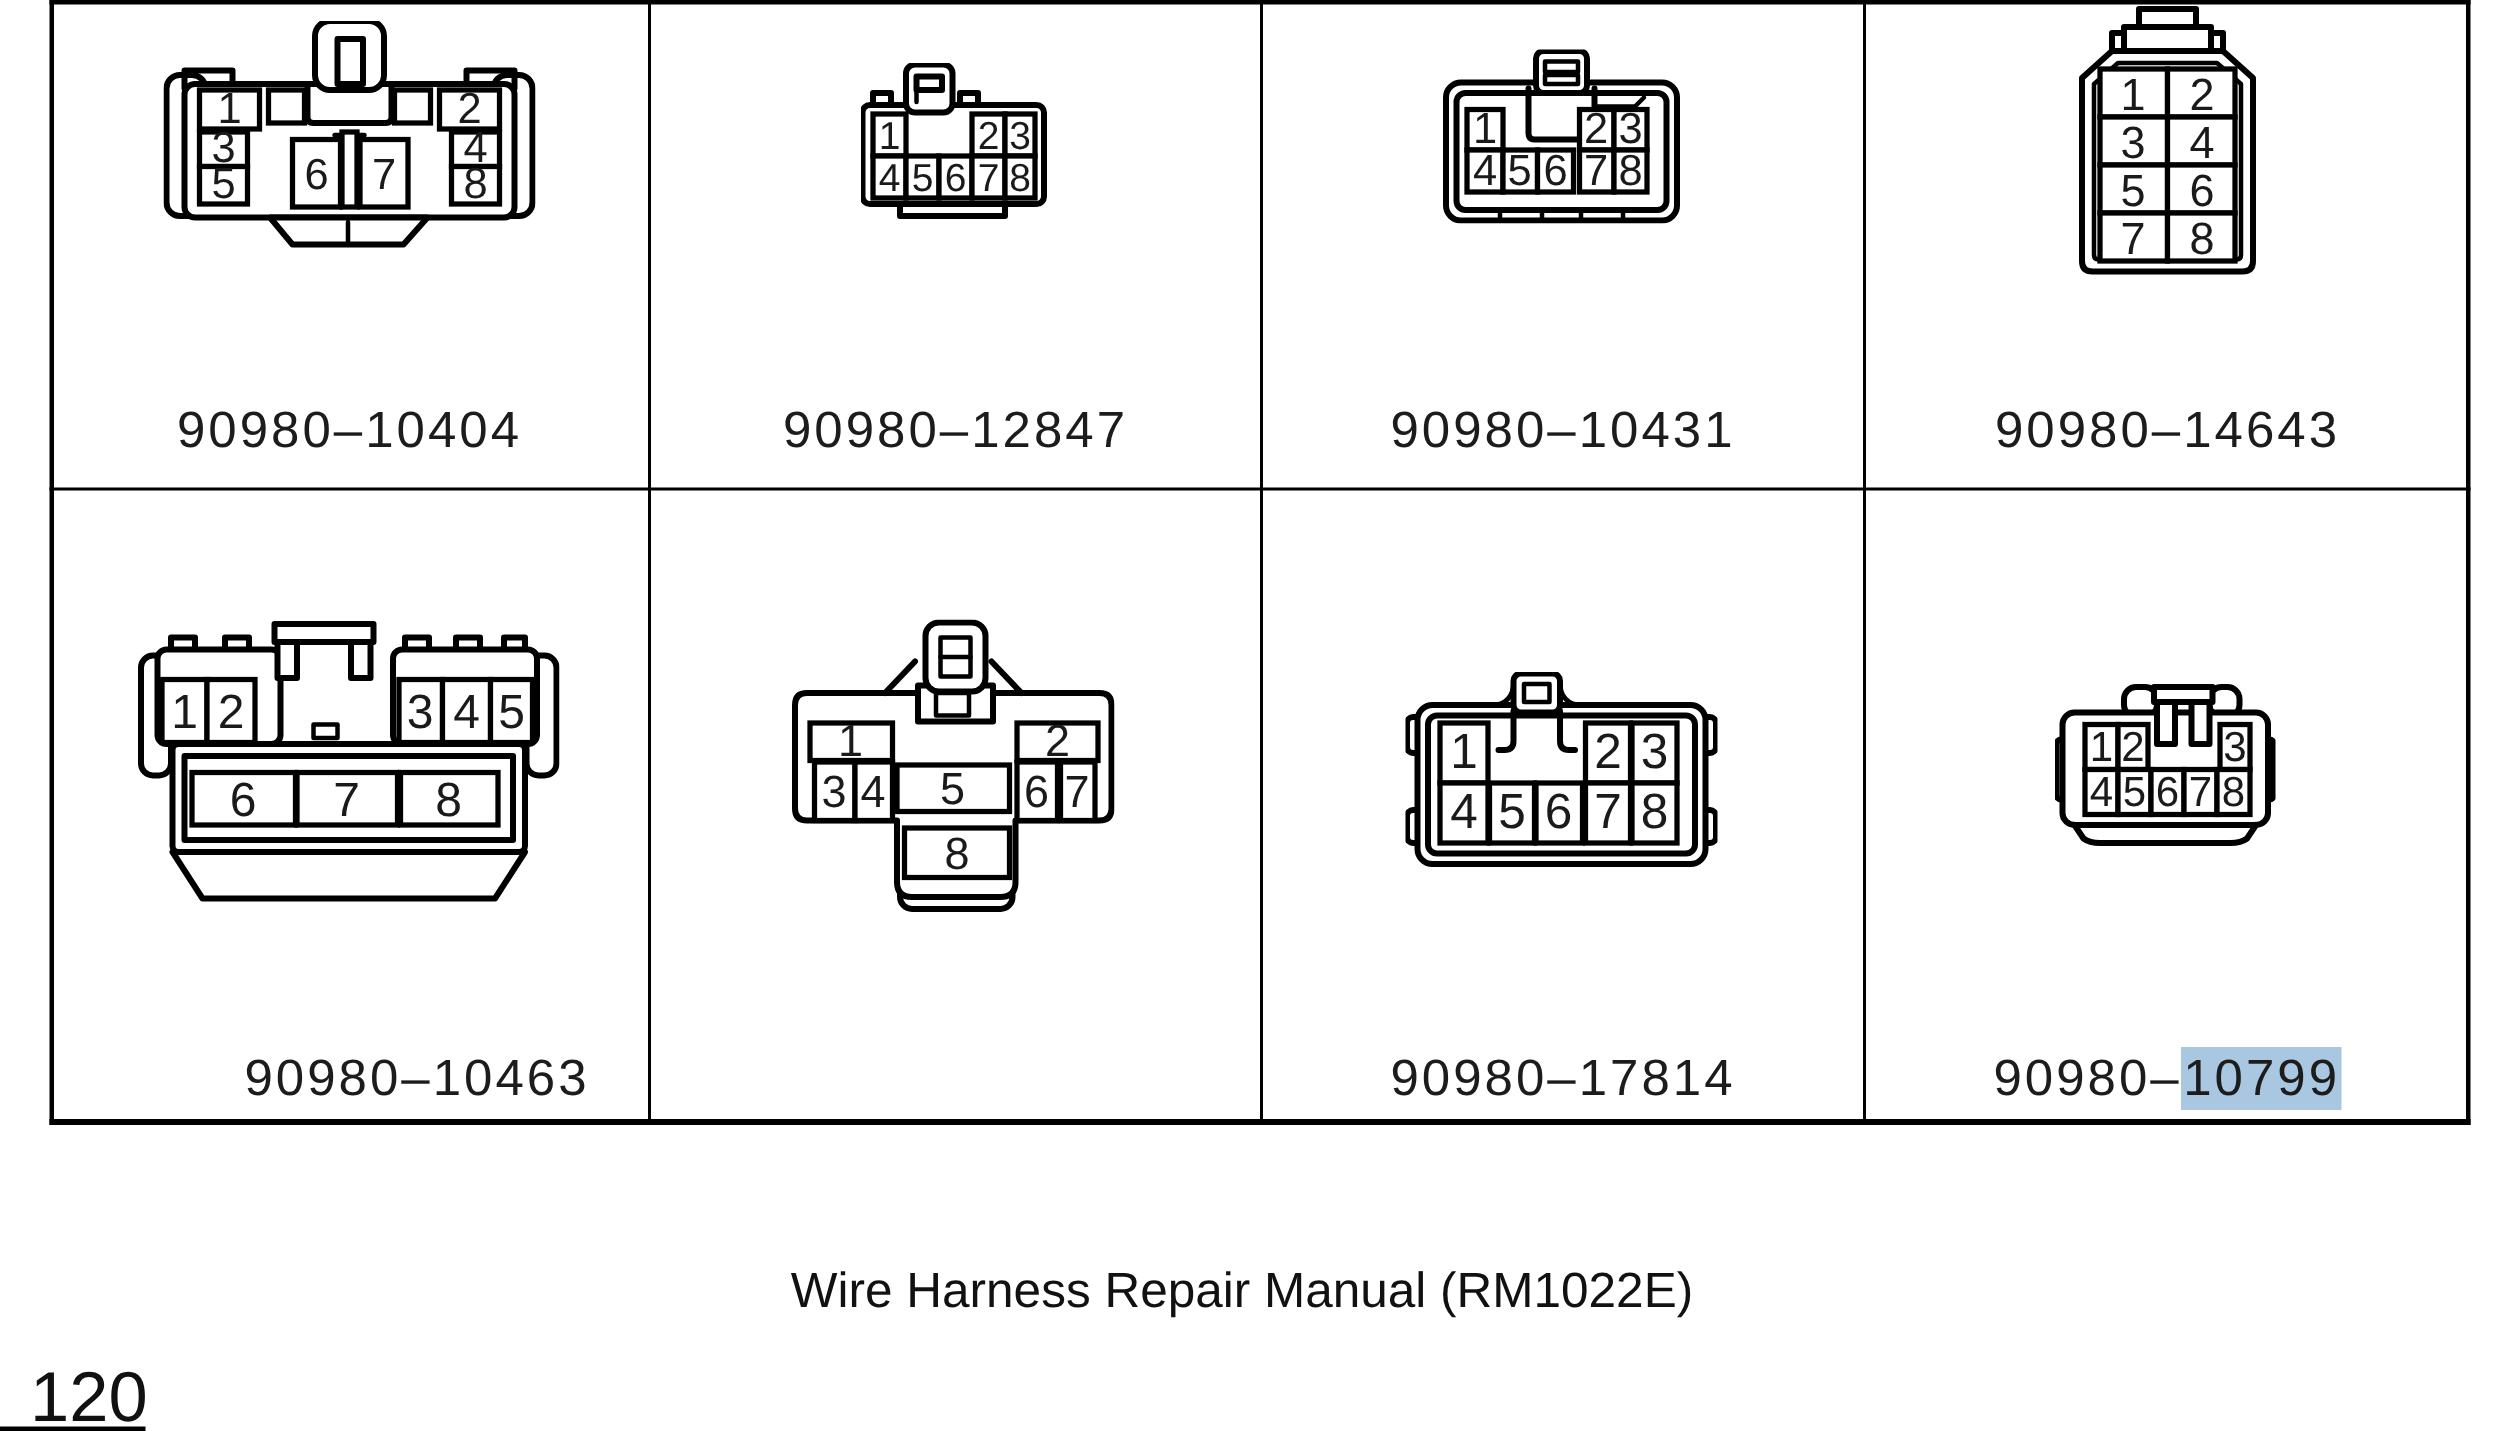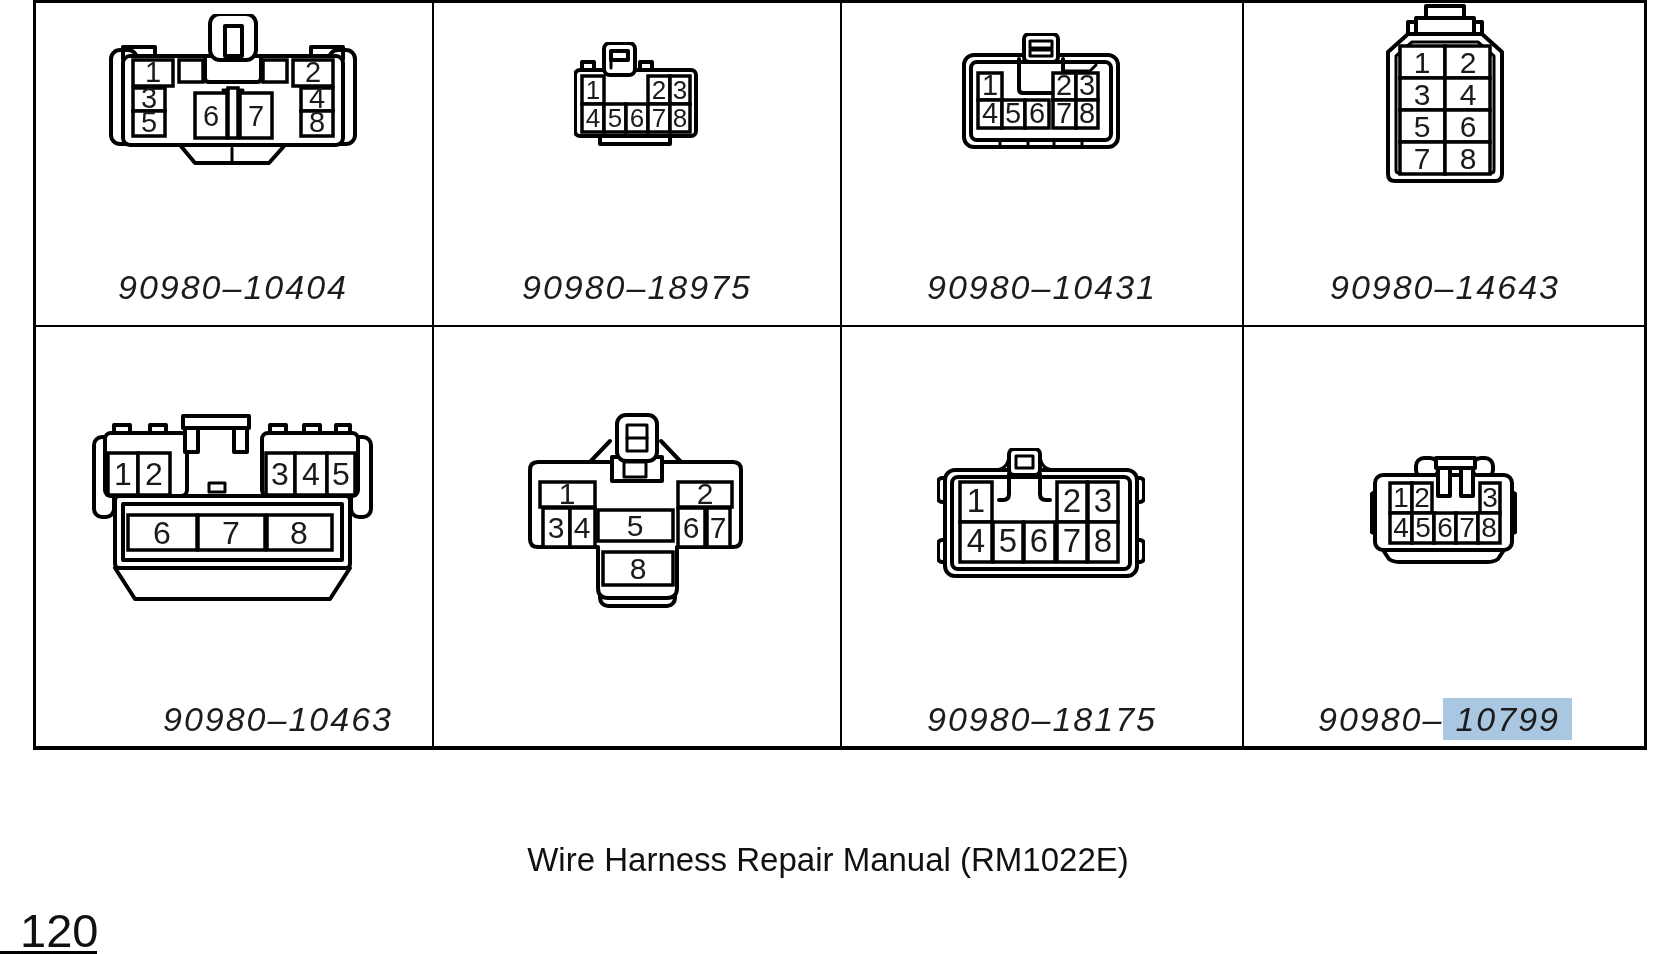--- a/index.html
+++ b/index.html
@@ -1,20 +1,20 @@
 <!DOCTYPE html>
 <html><head>
 <meta charset="utf-8">
 <style>
   html,body { margin:0; padding:0; background:#fff; }
   .page { position:relative; width:1674px; height:954px; background:#fff;
           font-family:"Liberation Sans", sans-serif; overflow:hidden; }
   .vline,.hline { position:absolute; background:#000; }
   .part-label { position:absolute; width:320px; text-align:center;
-                font-size:34px; letter-spacing:2px; color:#1c1c1c; white-space:nowrap;font-style:italic; }
+                font-size:34px; letter-spacing:2px; color:#1c1c1c; white-space:nowrap; }
   .footer { position:absolute; top:841px; left:0; width:1656px; text-align:center;
             font-size:33px; color:#111; }
   .page-number { position:absolute; left:20px; top:903px; font-size:47px; color:#111; }
   .bottom-bar { position:absolute; left:0; top:951px; width:97px; height:3px; background:#000; }
   svg.conn { position:absolute; }
   .ln  { fill:none; stroke:#000; stroke-width:4; stroke-linejoin:round; stroke-linecap:round; }
   .lnf { fill:#fff; stroke:#000; stroke-width:4; stroke-linejoin:round; }
   .cell{ fill:#fff; stroke:#000; stroke-width:3.5; }
   .thin{ fill:none; stroke:#000; stroke-width:3; stroke-linejoin:round; stroke-linecap:round; }
   .num { font-family:"Liberation Sans", sans-serif; fill:#1a1a1a; text-anchor:middle; }
@@ -264,34 +264,34 @@
     <text class="num" font-size="28" x="53" y="81">5</text>
     <text class="num" font-size="28" x="75" y="81">6</text>
     <text class="num" font-size="28" x="97" y="81">7</text>
     <text class="num" font-size="28" x="119" y="81">8</text>
   </svg>
 
   <div class="part-label" style="left:73px; top:268px;">
     <span>90980–</span><span>10404</span>
   </div>
   <div class="part-label" style="left:477px; top:268px;">
-    <span>90980–</span><span>18975</span>
+    <span>90980–</span><span>12847</span>
   </div>
   <div class="part-label" style="left:882px; top:268px;">
     <span>90980–</span><span>10431</span>
   </div>
   <div class="part-label" style="left:1285px; top:268px;">
     <span>90980–</span><span>14643</span>
   </div>
   <div class="part-label" style="left:73px; top:700px;text-align:right;">
     <span>90980–</span><span>10463</span>
   </div>
   <div class="part-label" style="left:882px; top:700px;">
-    <span>90980–</span><span>18175</span>
+    <span>90980–</span><span>17814</span>
   </div>
   <div class="part-label" style="left:1285px; top:700px;">
-    <span>90980–</span><span class="hl" style="padding: 2px 12px; background: rgb(169, 199, 225);">10799</span>
+    <span>90980–</span><span class="hl" style="padding: 2px 1px; background: rgb(169, 199, 225);">10799</span>
   </div>
 
   <div class="footer">Wire Harness Repair Manual (RM1022E)</div>
   <div class="page-number">120</div>
   <div class="bottom-bar"></div>
 </div>
 
 </body></html>

